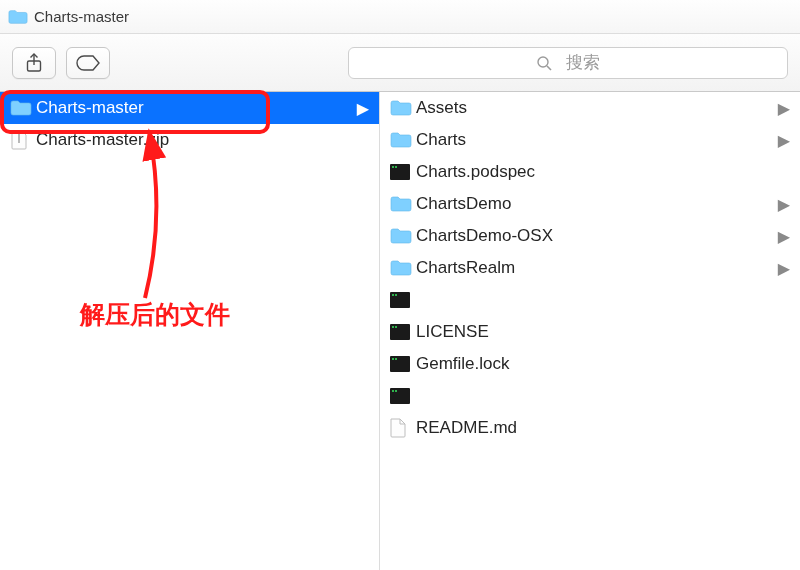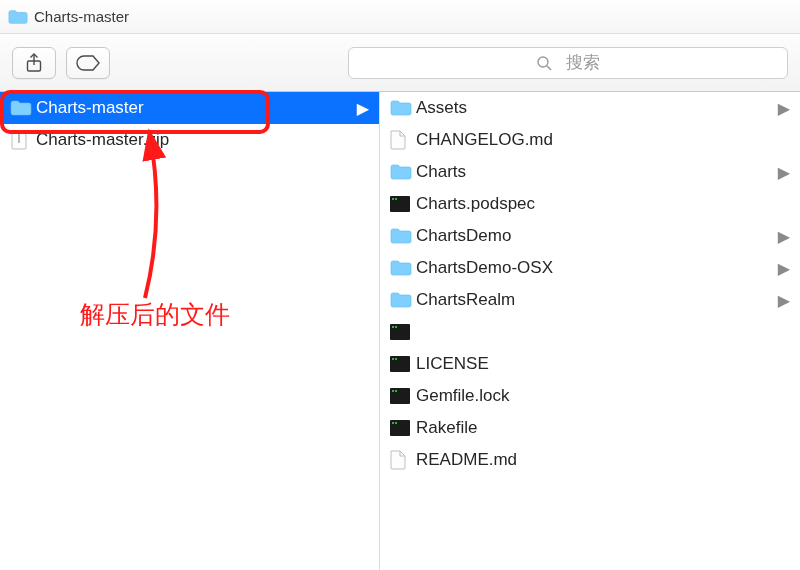--- a/index.html
+++ b/index.html
@@ -127,20 +127,21 @@
     }
     .annotation-text {
       position: absolute;
       left: 80px;
       top: 298px;
       color: #ff1a1a;
       font-size: 25px;
       font-family: "PingFang SC", "Helvetica Neue", Arial, sans-serif;
       z-index: 20;
       pointer-events: none;
+      font-weight: bold;
     }
   </style>
 </head>
 <body>
 
 <div class="titlebar">
   <span class="folder-icon">
     <svg width="20" height="16" viewBox="0 0 22 16">
       <path d="M1 3 a2 2 0 0 1 2-2 h5 l2 2 h9 a2 2 0 0 1 2 2 v8 a2 2 0 0 1 -2 2 H3 a2 2 0 0 1 -2 -2 Z" fill="#7fd0ff" stroke="#5fb6e8" stroke-width="0.6"></path>
     </svg>
@@ -206,29 +207,20 @@
         <span class="icon">
           <svg width="22" height="16" viewBox="0 0 22 16">
             <path d="M1 3 a2 2 0 0 1 2-2 h5 l2 2 h9 a2 2 0 0 1 2 2 v8 a2 2 0 0 1 -2 2 H3 a2 2 0 0 1 -2 -2 Z" fill="#7fd0ff" stroke="#5fb6e8" stroke-width="0.6"></path>
           </svg>
         </span>
         <span class="label">Assets</span>
         <span class="chev">▶</span>
       </div>
       <div class="row">
         <span class="icon">
-          <svg width="16" height="20" viewBox="0 0 16 20">
-            <path d="M1 1 h9 l5 5 v12 a1 1 0 0 1 -1 1 H2 a1 1 0 0 1 -1 -1 Z" fill="#fdfdfd" stroke="#bdbdbd" stroke-width="1"></path>
-            <path d="M10 1 v5 h5" fill="none" stroke="#bdbdbd" stroke-width="1"></path>
-          </svg>
-        </span>
-        <span class="label">CHANGELOG.md</span>
-      </div>
-      <div class="row">
-        <span class="icon">
           <svg width="22" height="16" viewBox="0 0 22 16">
             <path d="M1 3 a2 2 0 0 1 2-2 h5 l2 2 h9 a2 2 0 0 1 2 2 v8 a2 2 0 0 1 -2 2 H3 a2 2 0 0 1 -2 -2 Z" fill="#7fd0ff" stroke="#5fb6e8" stroke-width="0.6"></path>
           </svg>
         </span>
         <span class="label">Charts</span>
         <span class="chev">▶</span>
       </div>
       <div class="row">
         <span class="icon">
           <svg width="20" height="16" viewBox="0 0 20 16">
@@ -296,21 +288,20 @@
         <span class="label">Gemfile.lock</span>
       </div>
       <div class="row">
         <span class="icon">
           <svg width="20" height="16" viewBox="0 0 20 16">
             <rect x="0" y="0" width="20" height="16" rx="1" fill="#1a1a1a"></rect>
             <rect x="2" y="2" width="2" height="2" fill="#2fb24c"></rect>
             <rect x="5" y="2" width="2" height="2" fill="#2fb24c"></rect>
           </svg>
         </span>
-        <span class="label">Rakefile</span>
       </div>
       <div class="row">
         <span class="icon">
           <svg width="16" height="20" viewBox="0 0 16 20">
             <path d="M1 1 h9 l5 5 v12 a1 1 0 0 1 -1 1 H2 a1 1 0 0 1 -1 -1 Z" fill="#fdfdfd" stroke="#bdbdbd" stroke-width="1"></path>
             <path d="M10 1 v5 h5" fill="none" stroke="#bdbdbd" stroke-width="1"></path>
           </svg>
         </span>
         <span class="label">README.md</span>
       </div>

